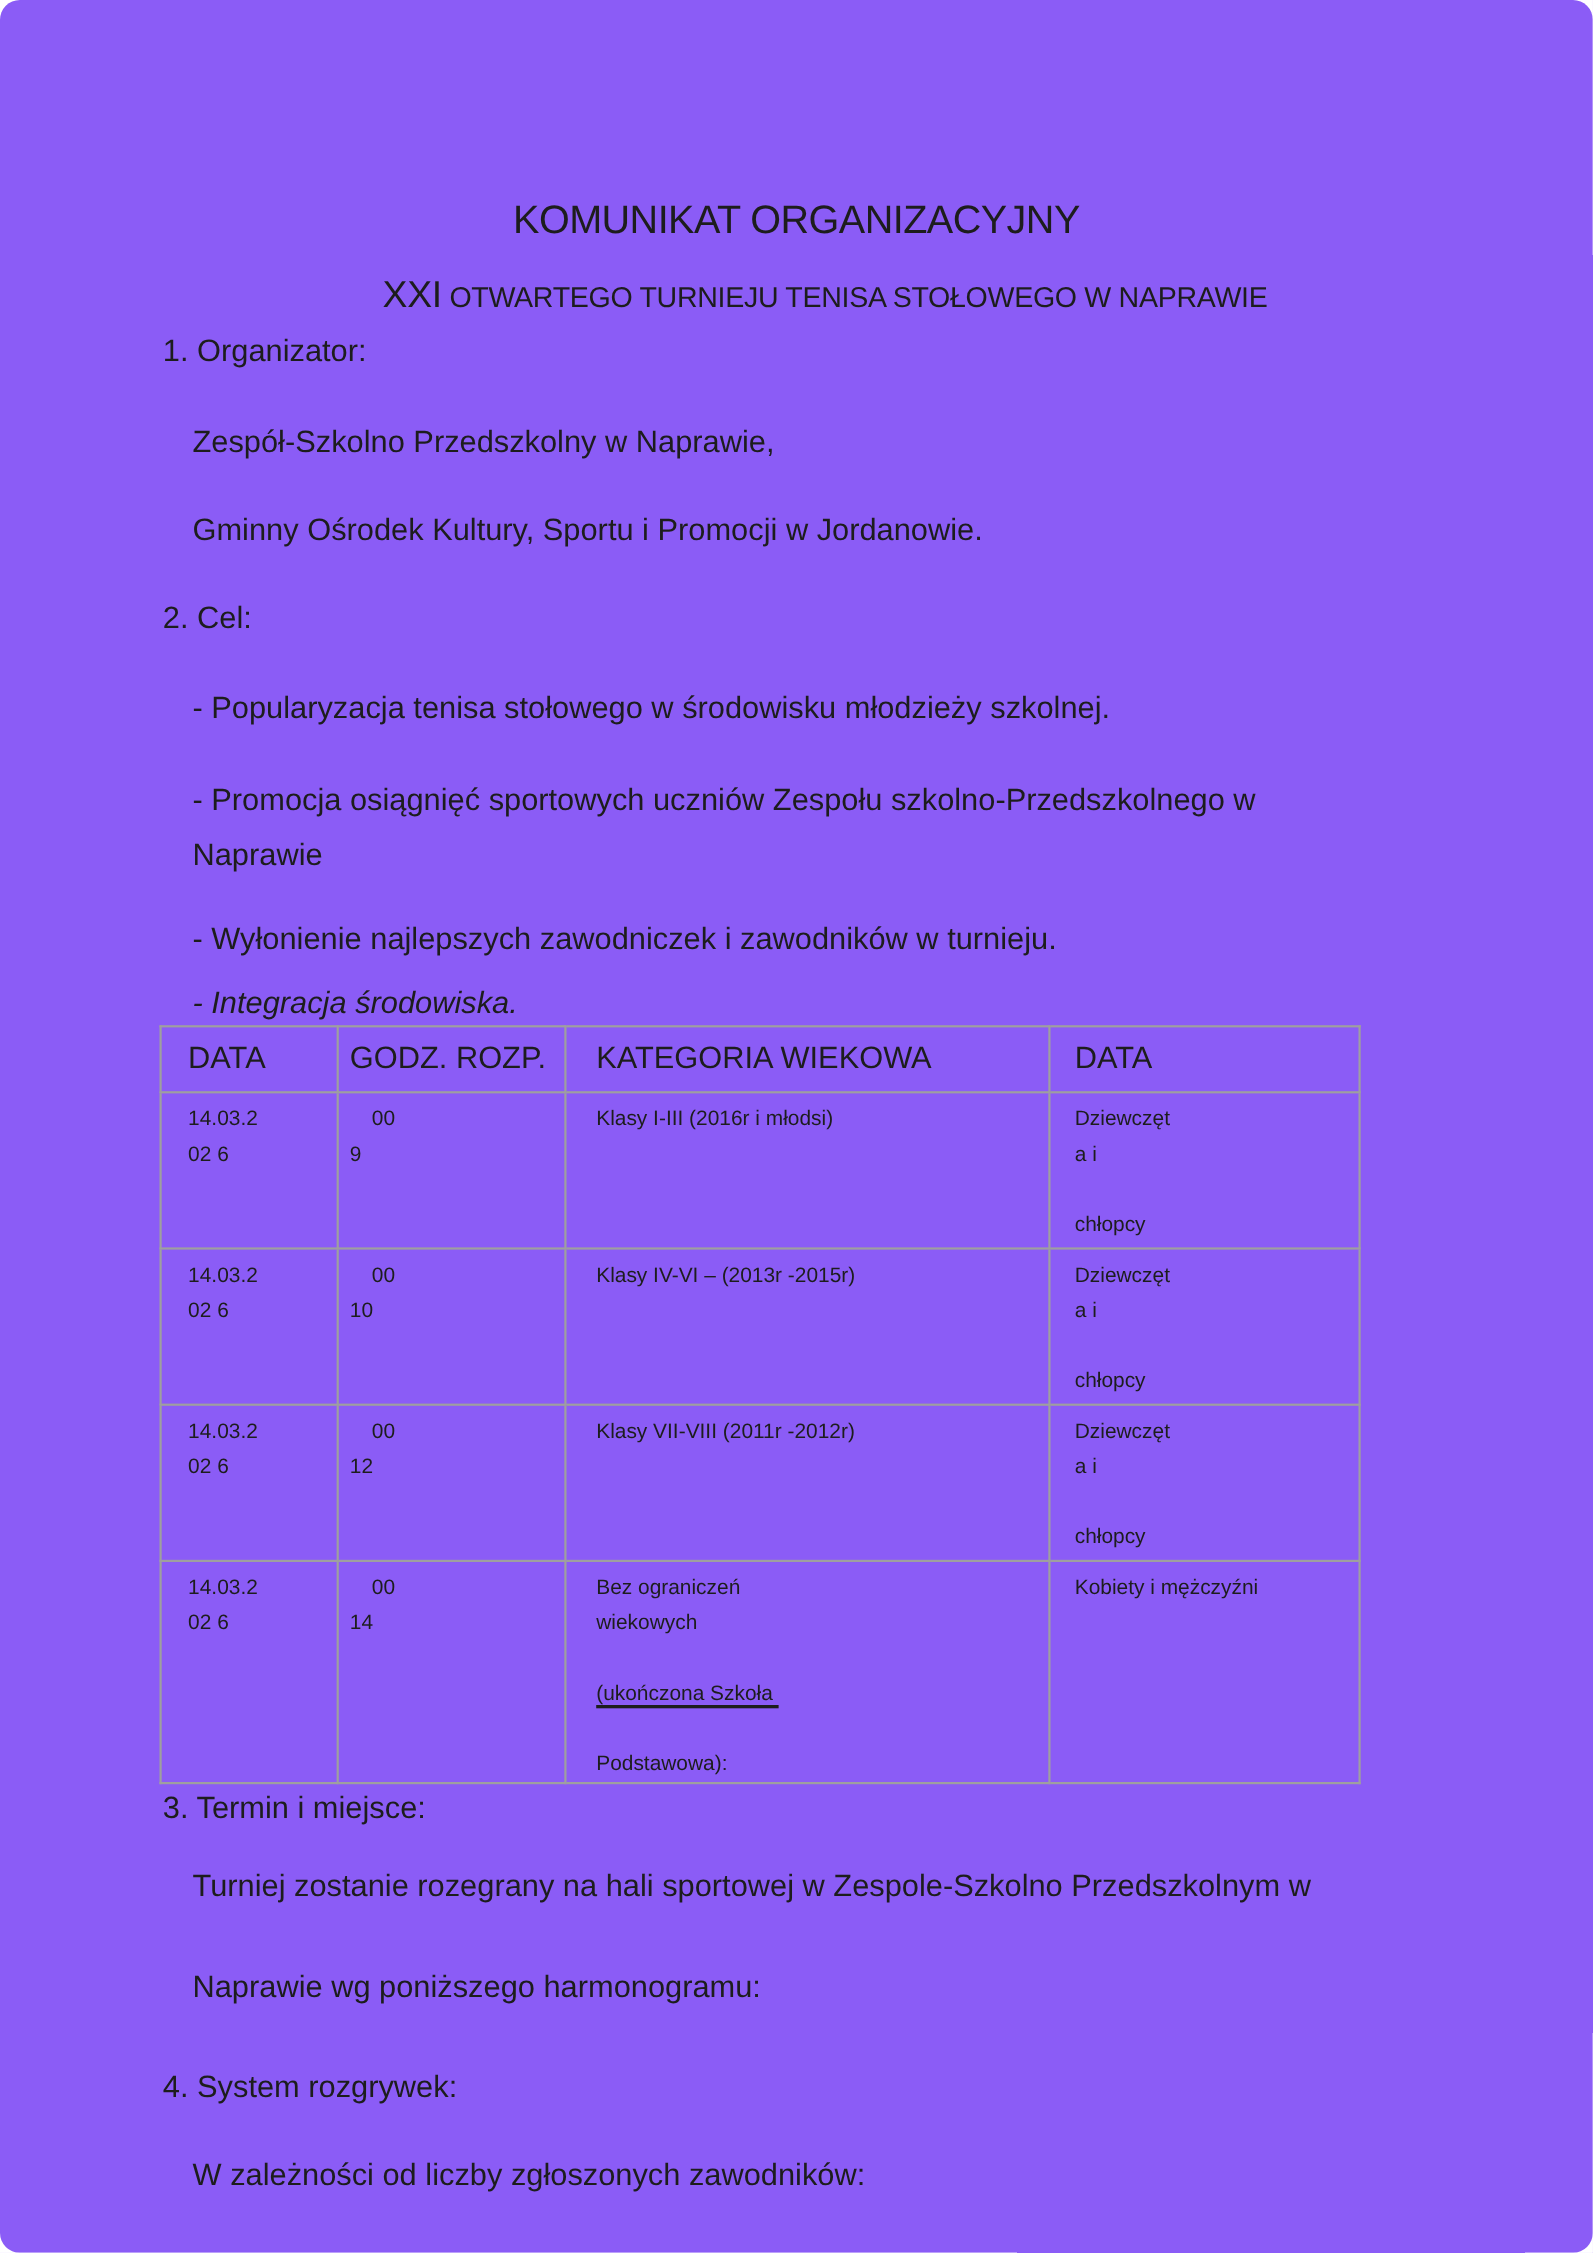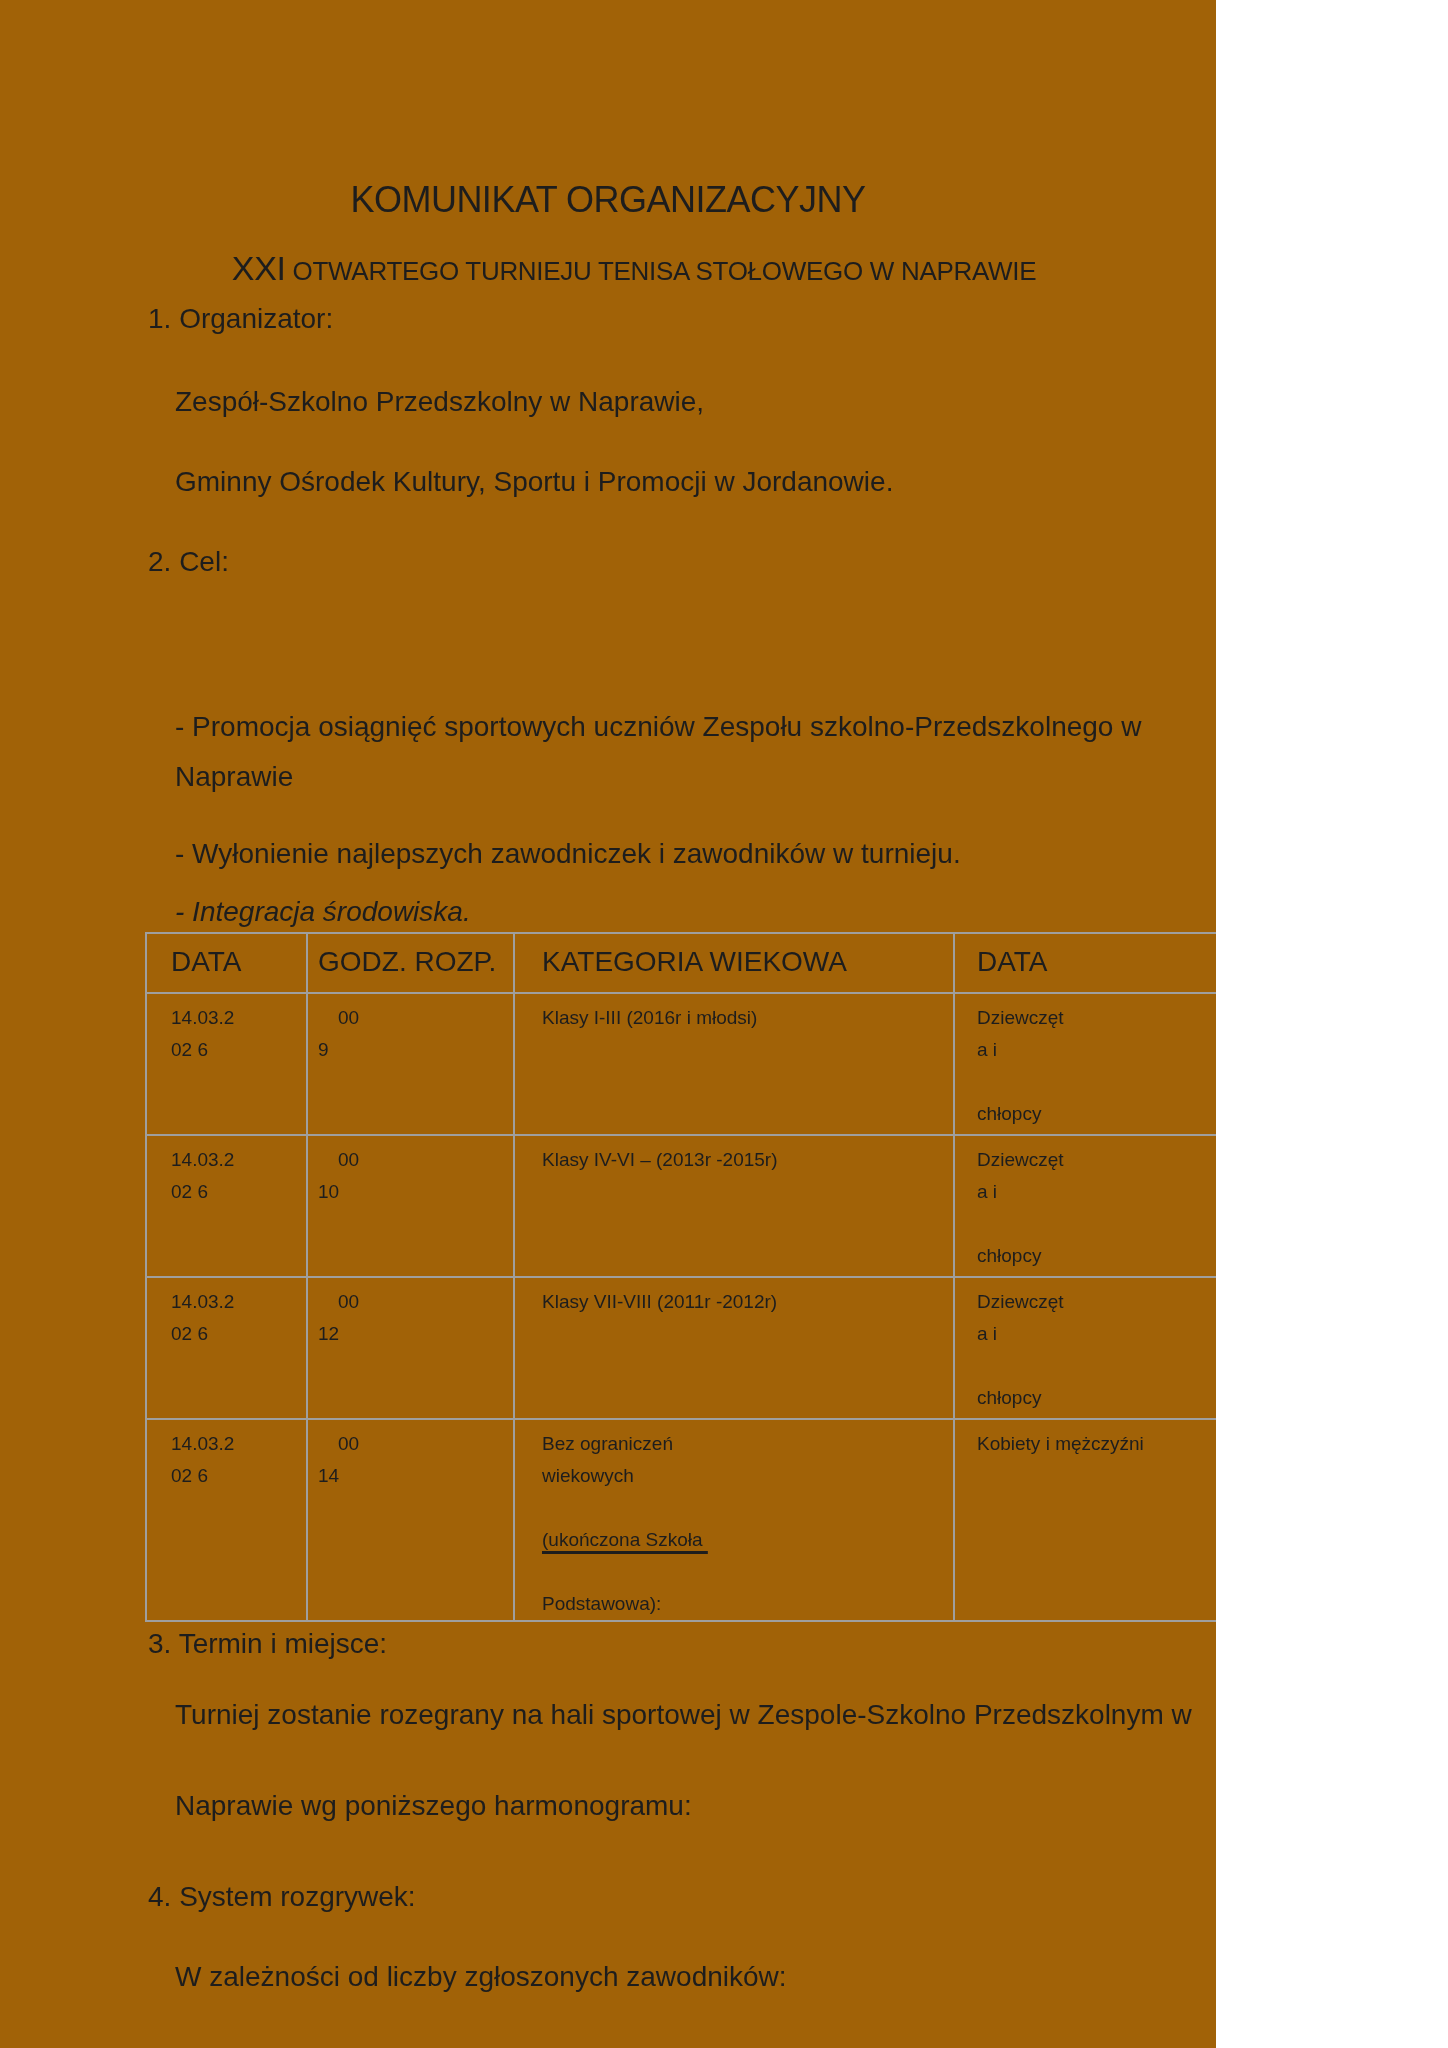--- a/index.html
+++ b/index.html
@@ -3,21 +3,21 @@
 <meta charset="utf-8">
 <title>Dokument</title>
 <style>
   * { margin:0; padding:0; box-sizing:border-box; }
   html,body { background:#ffffff; }
   body {
     width:1448px; height:2048px;
     font-family:"Liberation Sans","DejaVu Sans",sans-serif;
     color:#1d1d1d;
   }
-  .page { position:relative; width:1216px; height:2048px; background:#a16207; overflow:hidden; }
+  .page { position:relative; width:1448px; height:2048px; background:#8b5cf6; overflow:hidden;border-radius:18px; }
 
   .line { position:absolute; font-size:28px; line-height:34px; white-space:nowrap; }
 
   .doc-title {
     position:absolute; left:0; right:0; top:178px;
     text-align:center; font-size:36px; line-height:44px;
     letter-spacing:-0.5px; white-space:nowrap;
   }
   .doc-subtitle {
     position:absolute; left:0; right:0; top:246px;
@@ -59,20 +59,21 @@
 
   <div class="doc-title">KOMUNIKAT ORGANIZACYJNY</div>
 
   <div class="doc-subtitle"><span class="xxi">XXI</span><span> OTWARTEGO TURNIEJU TENISA STOŁOWEGO W NAPRAWIE</span></div>
 
   <div class="line" style="left:148px; top:302px;">1. Organizator:</div>
   <div class="line" style="left:175px; top:465px;">Gminny Ośrodek Kultury, Sportu i Promocji w Jordanowie.</div>
   <div class="line" style="left:175px; top:385px;">Zespół-Szkolno Przedszkolny w Naprawie,</div>
 
   <div class="line" style="left:148px; top:545px;">2. Cel:</div>
+  <div class="line" style="left:175px; top:627px;">- Popularyzacja tenisa stołowego w środowisku młodzieży szkolnej.</div>
   <div class="line" style="left:175px; top:710px;">- Promocja osiągnięć sportowych uczniów Zespołu szkolno-Przedszkolnego w</div>
   <div class="line" style="left:175px; top:760px;">Naprawie</div>
   <div class="line" style="left:175px; top:837px;">- Wyłonienie najlepszych zawodniczek i zawodników w turnieju.</div>
   <div class="line" style="left:175px; top:895px;font-style:italic;">- Integracja środowiska.</div>
 
   <table class="sched">
     <colgroup>
       <col style="width:161px">
         <col style="width:207px">
         <col style="width:440px">

